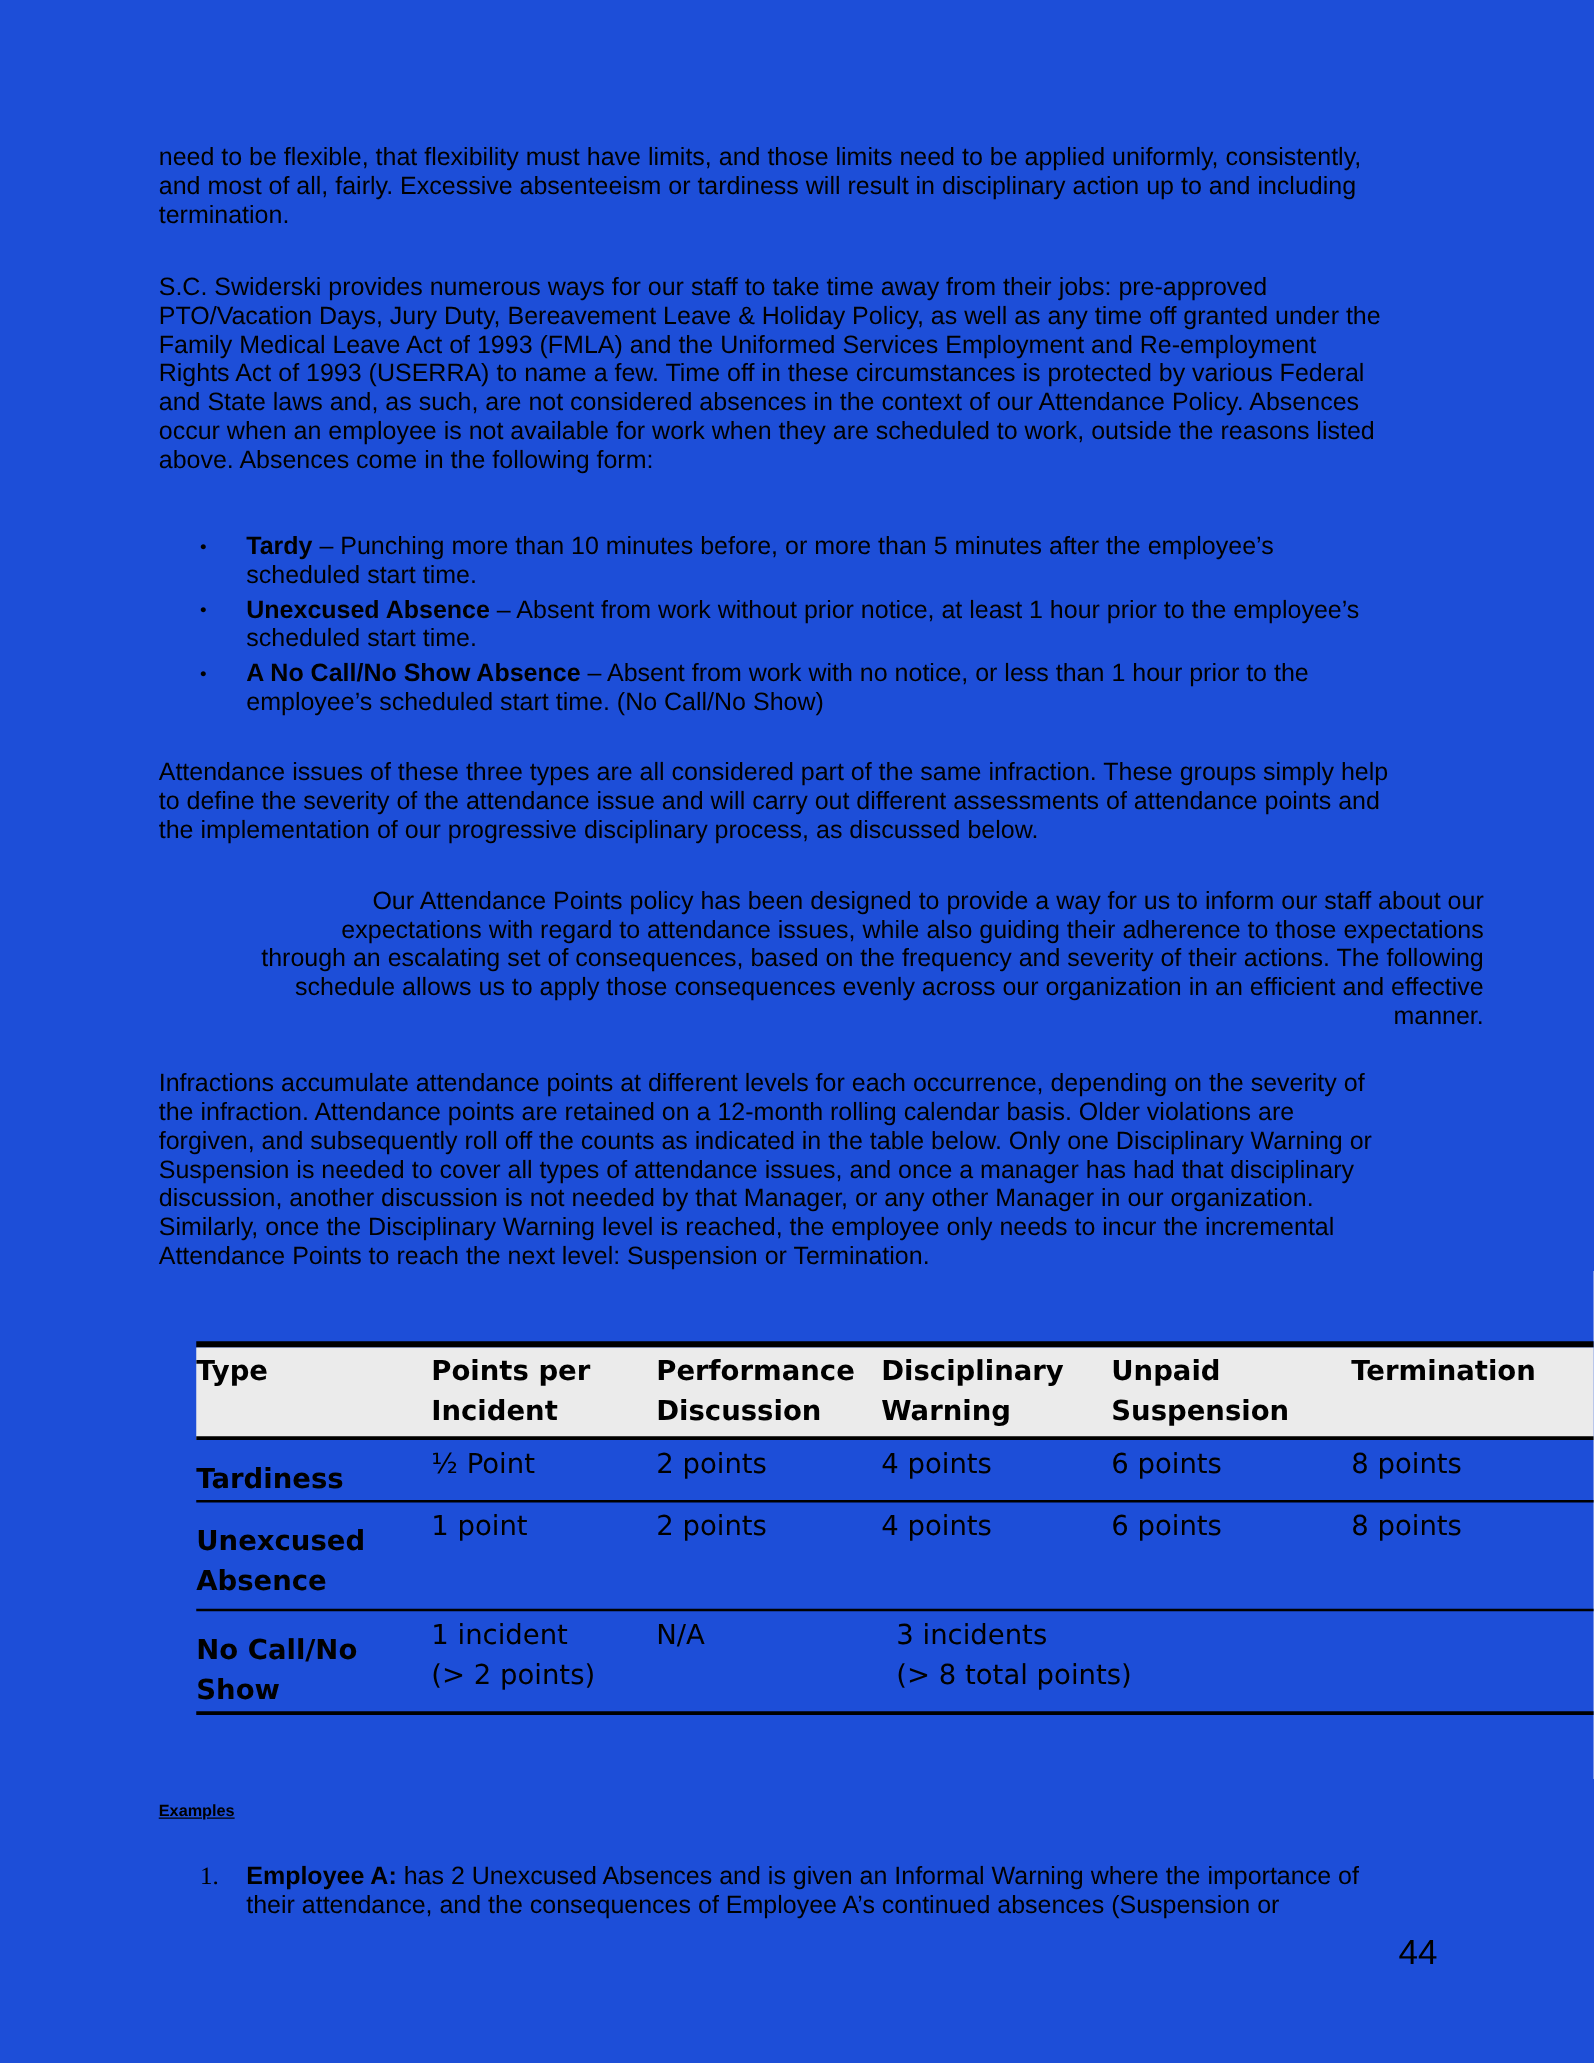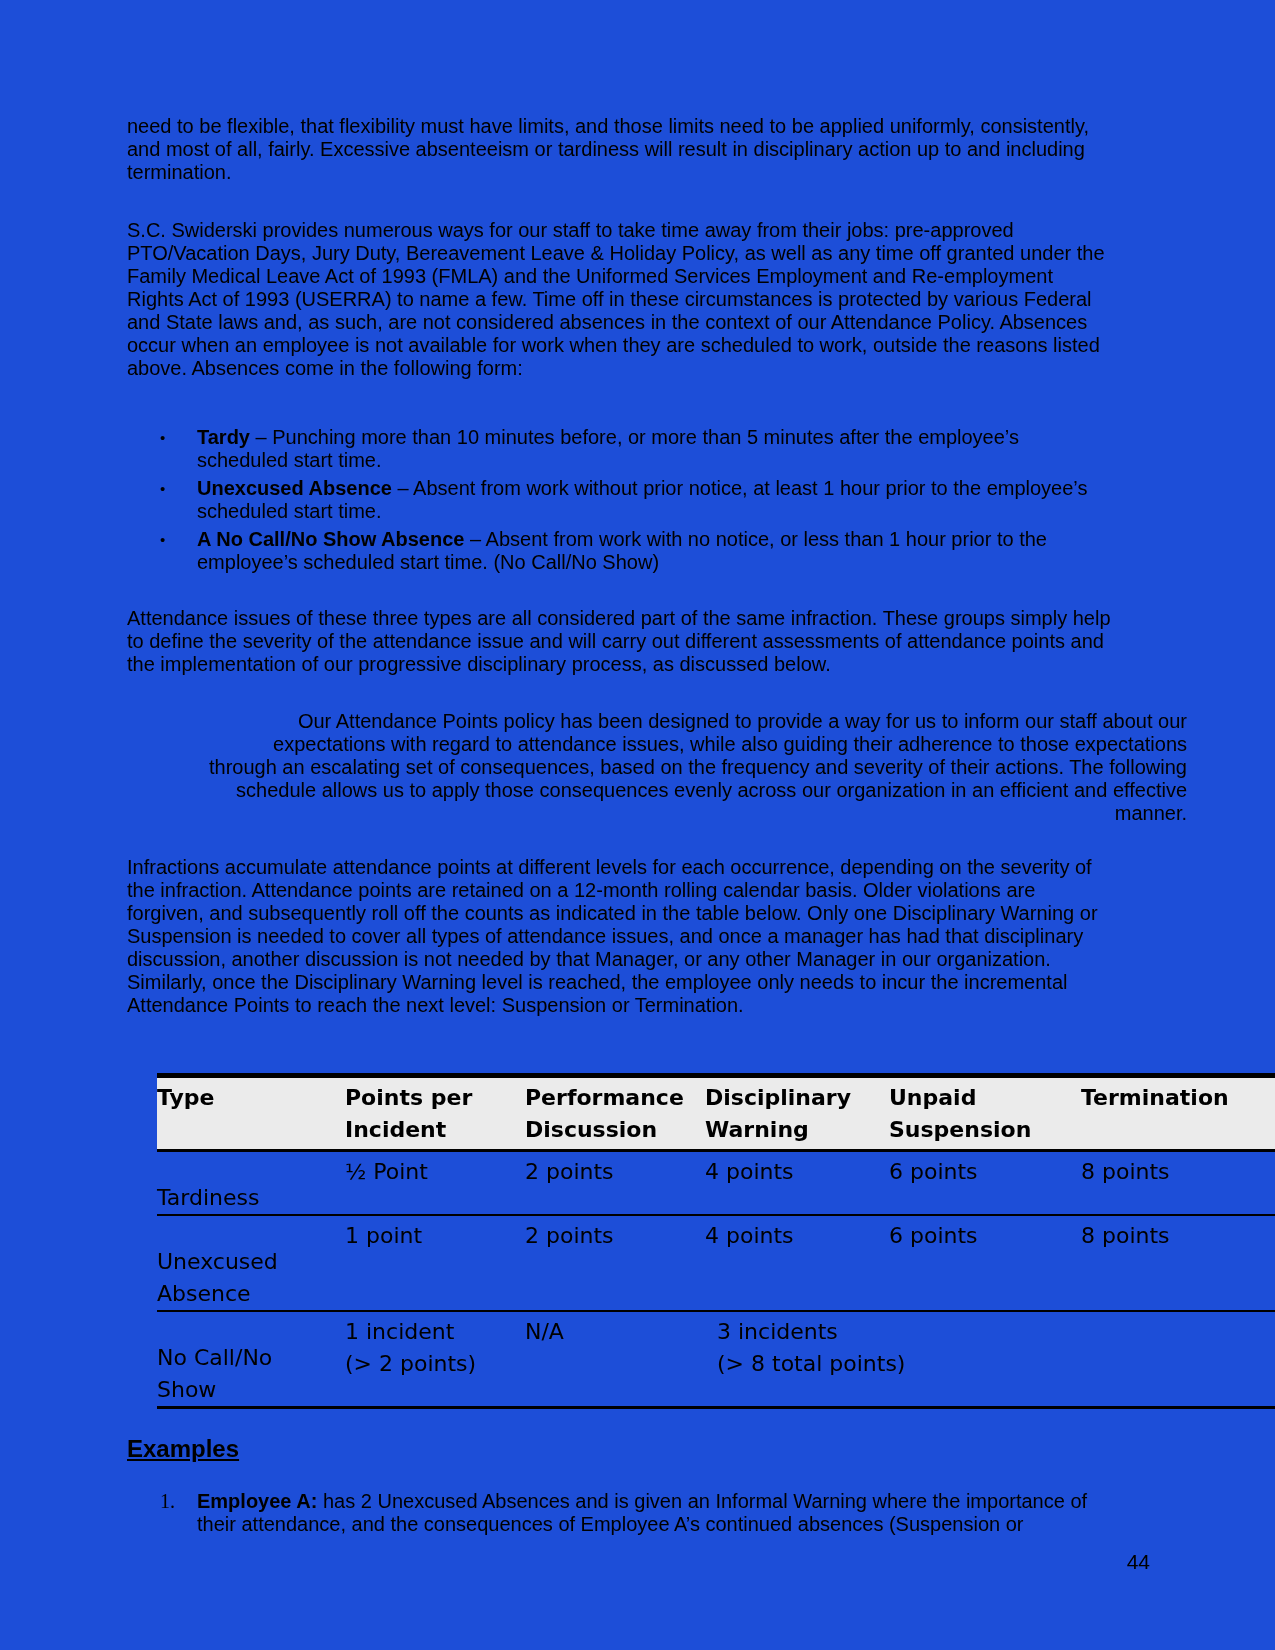--- a/index.html
+++ b/index.html
@@ -70,27 +70,27 @@
     padding-top:4px;
     box-sizing:border-box;
     overflow:visible;
   }
   .c0 { width:188px; flex:0 0 188px; }
   .c1 { width:180px; flex:0 0 180px; }
   .c2 { width:180px; flex:0 0 180px; }
   .c3 { width:184px; flex:0 0 184px; }
   .c4 { width:192px; flex:0 0 192px; }
   .c5 { width:328px; flex:0 0 328px; }
-  .tlabel { font-weight:normal; padding-top:30px; }
+  .tlabel { font-weight:bold; padding-top:16px; }
 
   
   .examples-heading {
     position:absolute;
     left:127px; top:1437px;
-    font-size:24px; line-height:23px;
+    font-size:13px; line-height:23px;
     font-weight:bold;
     text-decoration:underline;
     margin:0;
   }
   .example-list {
     position:absolute;
     left:160px; top:1490px;
     width:1010px;
     margin:0; padding:0;
     list-style:none;
@@ -102,21 +102,21 @@
     width:37px; flex:0 0 37px;
     font-family:"Liberation Serif", serif;
   }
   .example-list .etext { flex:1; white-space:pre-line; }
 
   .page-number {
     position:absolute;
     top:1550px;
     left:1050px; width:100px;
     text-align:right;
-    font-size:21px; line-height:23px;
+    font-size:28px; line-height:23px;
   }
 </style>
 </head>
 <body>
 
 <div class="page">
 
   <p class="body-text p1">need to be flexible, that flexibility must have limits, and those limits need to be applied uniformly, consistently,
 and most of all, fairly. Excessive absenteeism or tardiness will result in disciplinary action up to and including
 termination.</p>

